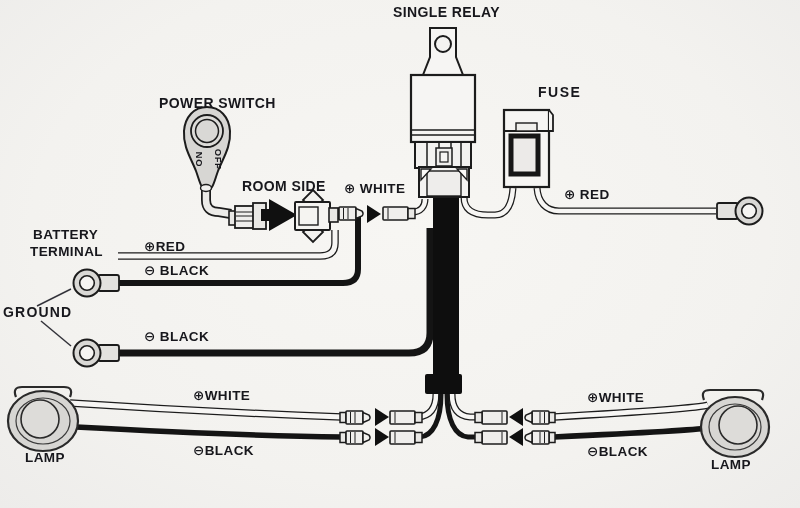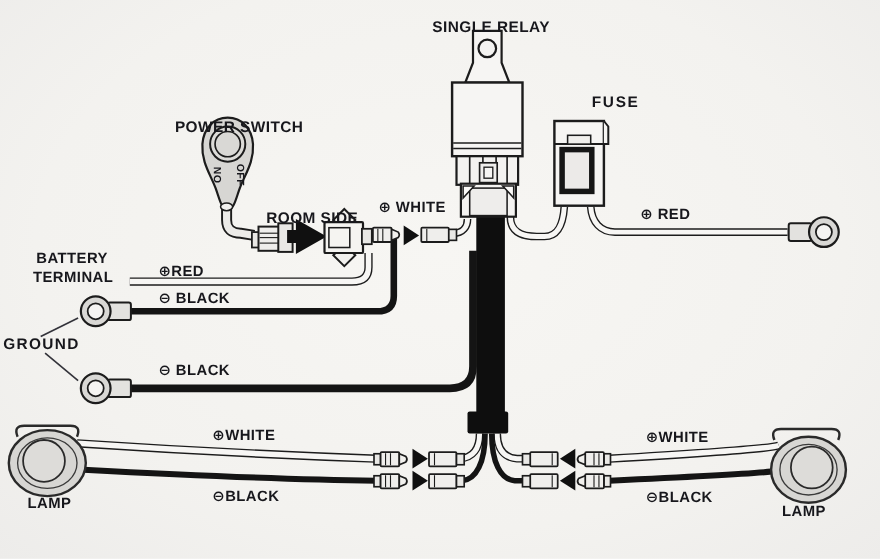--- a/index.html
+++ b/index.html
@@ -6,21 +6,21 @@
   #stage{
     position:relative;width:800px;height:508px;overflow:hidden;
     background:radial-gradient(ellipse at 50% 45%, #f7f6f3 0%, #f3f2ef 65%, #edecea 100%);
     font-family:"Liberation Sans","DejaVu Sans",sans-serif;
   }
   #art{position:absolute;left:0;top:0;z-index:1;}
   .lbl{
     position:absolute;z-index:2;color:#17171c;font-weight:bold;
     font-size:13.5px;letter-spacing:0.4px;white-space:nowrap;line-height:1;
   }
-  .big{font-size:14px;margin-top:12px;}
+  .big{font-size:14px;}
   .fuse-l{font-size:14px;letter-spacing:1.5px;padding-left:32px;}
   .ground-l{font-size:14px;letter-spacing:1.2px;}
   .rot{font-size:9.5px;letter-spacing:0.5px;transform-origin:center center;}
   .rccw{transform:rotate(-90deg);}
   .rcw{transform:rotate(90deg);}
 </style>
 </head>
 <body>
 
 <div id="stage">
@@ -203,21 +203,21 @@
   <span class="lbl big" style="left:159px;top:96px;">POWER SWITCH</span>
   <span class="lbl big" style="left:242px;top:179px;">ROOM SIDE</span>
   <span class="lbl fuse-l" style="left:506px;top:85px;">FUSE</span>
   <span class="lbl" style="left:344px;top:182px;">⊕ WHITE</span>
   <span class="lbl" style="left:33px;top:228px;">BATTERY</span>
   <span class="lbl" style="left:30px;top:245px;">TERMINAL</span>
   <span class="lbl" style="left:144px;top:240px;">⊕RED</span>
   <span class="lbl" style="left:144px;top:264px;">⊖ BLACK</span>
   <span class="lbl ground-l" style="left:3px;top:305px;">GROUND</span>
   <span class="lbl" style="left:144px;top:330px;">⊖ BLACK</span>
-  <span class="lbl" style="left:564px;top:188px;margin-left:18px;">⊕ RED</span>
+  <span class="lbl" style="left:564px;top:188px;">⊕ RED</span>
   <span class="lbl" style="left:193px;top:389px;">⊕WHITE</span>
   <span class="lbl" style="left:193px;top:444px;">⊖BLACK</span>
   <span class="lbl" style="left:587px;top:391px;">⊕WHITE</span>
   <span class="lbl" style="left:587px;top:445px;">⊖BLACK</span>
   <span class="lbl" style="left:25px;top:451px;">LAMP</span>
   <span class="lbl" style="left:711px;top:458px;">LAMP</span>
   <span class="lbl rot rccw" style="left:190px;top:154px;width:18px;text-align:center;">ON</span>
   <span class="lbl rot rcw" style="left:208px;top:154px;width:20px;text-align:center;">OFF</span>
 </div>
 

